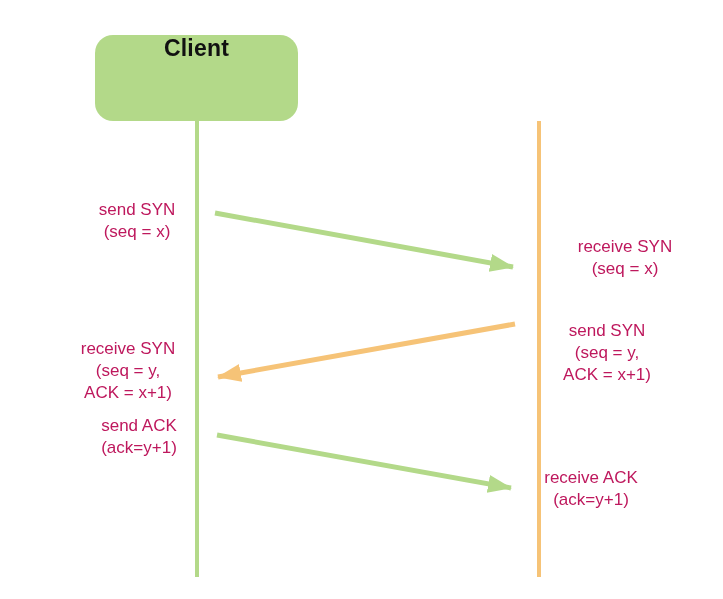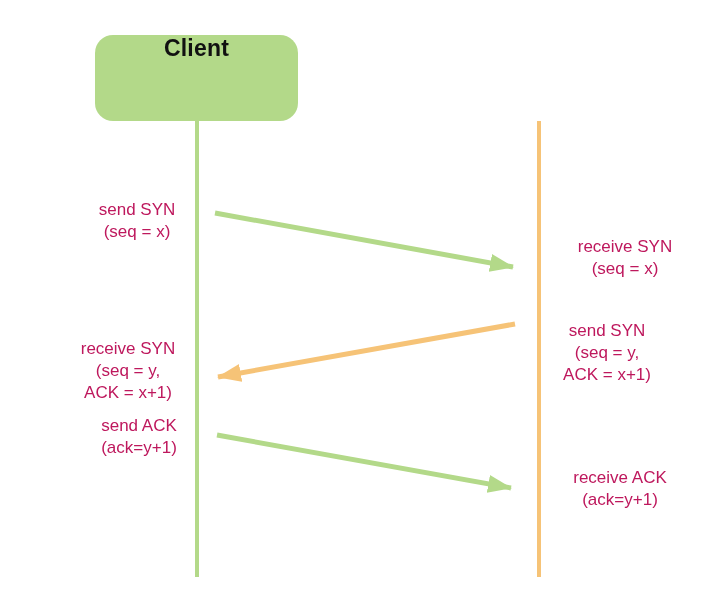--- a/index.html
+++ b/index.html
@@ -37,21 +37,21 @@
     white-space: pre-line;
     font-size: 17px;
     line-height: 22px;
     color: #be185d;
   }
   .lbl-send-syn        { left: 52px;  top: 199px; }
   .lbl-receive-syn     { left: 540px; top: 236px; }
   .lbl-send-synack     { left: 522px; top: 320px; }
   .lbl-receive-synack  { left: 43px;  top: 338px; }
   .lbl-send-ack        { left: 54px;  top: 415px; }
-  .lbl-receive-ack     { left: 535px; top: 467px; }
+  .lbl-receive-ack     { left: 506px; top: 467px; }
 </style>
 </head>
 <body>
 
 <div class="canvas">
 
   <svg class="svg-layer" viewBox="0 0 723 599" xmlns="http://www.w3.org/2000/svg">
     <defs>
       <marker id="arrow-green" markerUnits="userSpaceOnUse" markerWidth="26" markerHeight="20" refX="23" refY="9" orient="auto">
         <path d="M0,0 L24,9 L0,18 Z" fill="#b3d989"></path>

